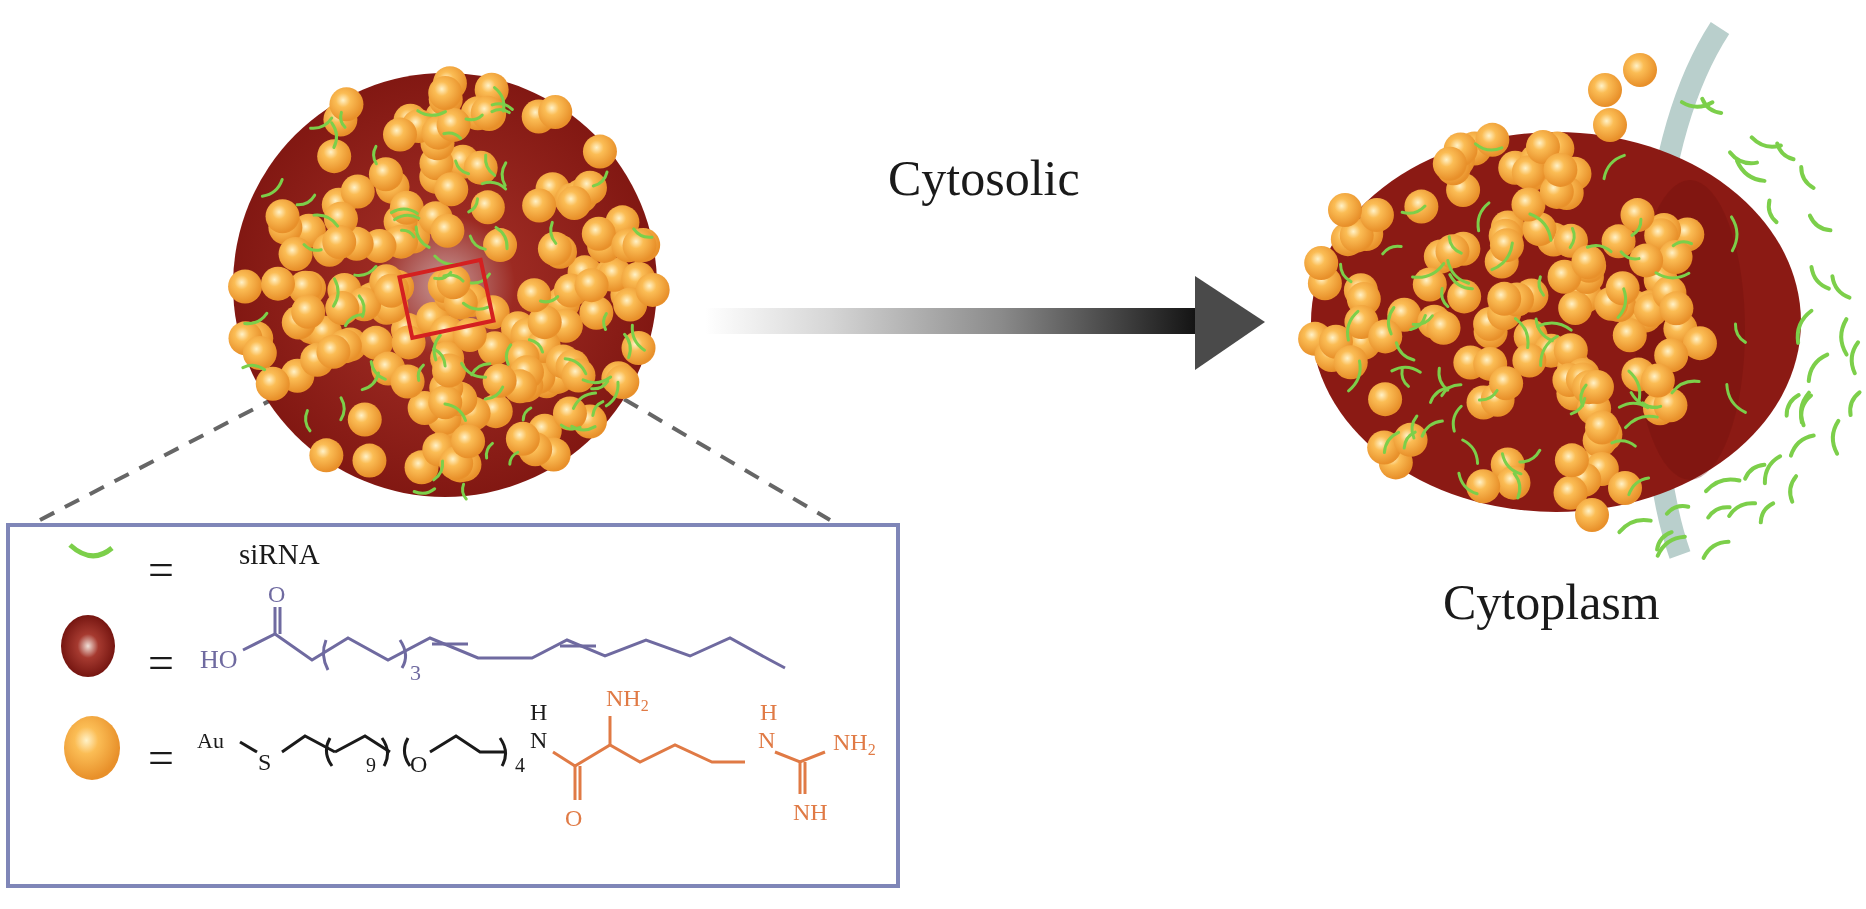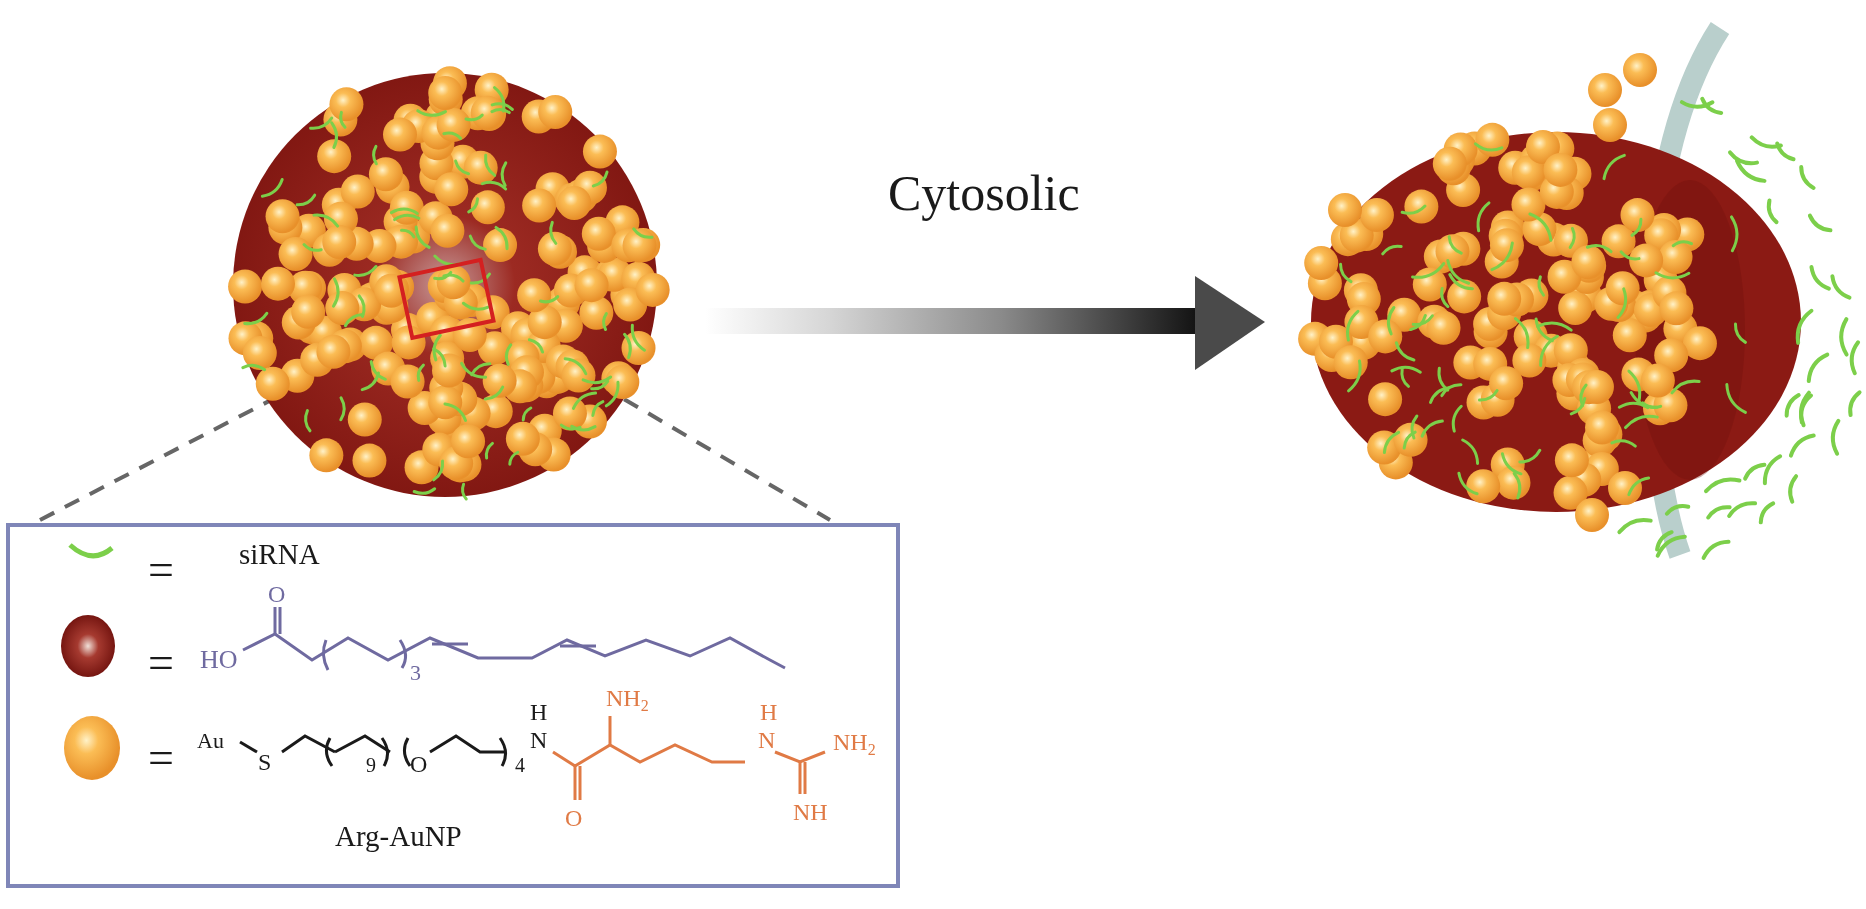--- a/index.html
+++ b/index.html
@@ -566,20 +566,20 @@
     <text x="530" y="720" font-size="24" fill="#1a1a1a" font-family="Liberation Serif, serif">H</text>
     <text x="530" y="748" font-size="24" fill="#1a1a1a" font-family="Liberation Serif, serif">N</text>
     <text x="565" y="826" font-size="24" fill="#e07a45" font-family="Liberation Serif, serif">O</text>
     <text x="606" y="706" font-size="24" fill="#e07a45" font-family="Liberation Serif, serif"><tspan>NH</tspan><tspan font-size="16" dy="5">2</tspan></text>
     <text x="760" y="720" font-size="24" fill="#e07a45" font-family="Liberation Serif, serif">H</text>
     <text x="758" y="748" font-size="24" fill="#e07a45" font-family="Liberation Serif, serif">N</text>
     <text x="833" y="750" font-size="24" fill="#e07a45" font-family="Liberation Serif, serif"><tspan>NH</tspan><tspan font-size="16" dy="5">2</tspan></text>
     <text x="793" y="820" font-size="24" fill="#e07a45" font-family="Liberation Serif, serif">NH</text>
   </svg>
 
-  <div class="label big" style="left:888px; top:168px;">Cytosolic</div>
+  <div class="label big" style="left:888px; top:153px;">Cytosolic</div>
+  <div class="label big" style="left:1443px; top:577px;">Cytoplasm</div>
 
   <div class="legend-eq label" style="left:148px; top:547px;">=</div>
   <div class="legend-text label" style="left:207px; top:540px;">siRNA</div>
   <div class="legend-eq label" style="left:148px; top:640px;">=</div>
   <div class="legend-eq label" style="left:148px; top:735px;">=</div>
-  <div class="legend-text label" style="left:303px; top:822px;">Arg-AuNP</div>
 </div>
 
 </body></html>

